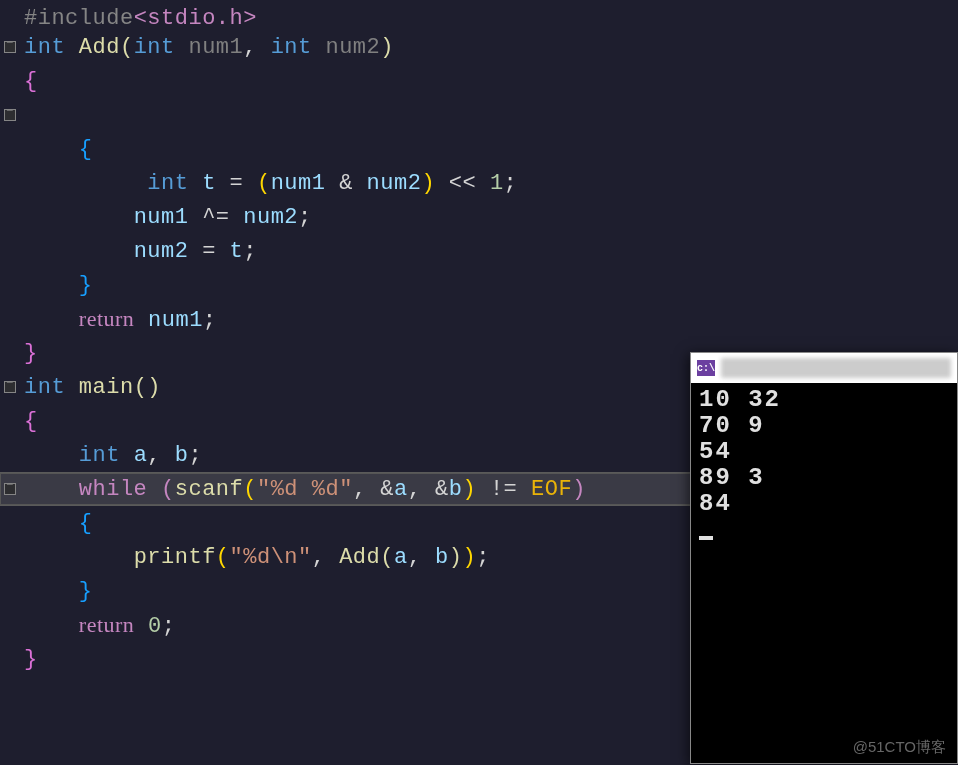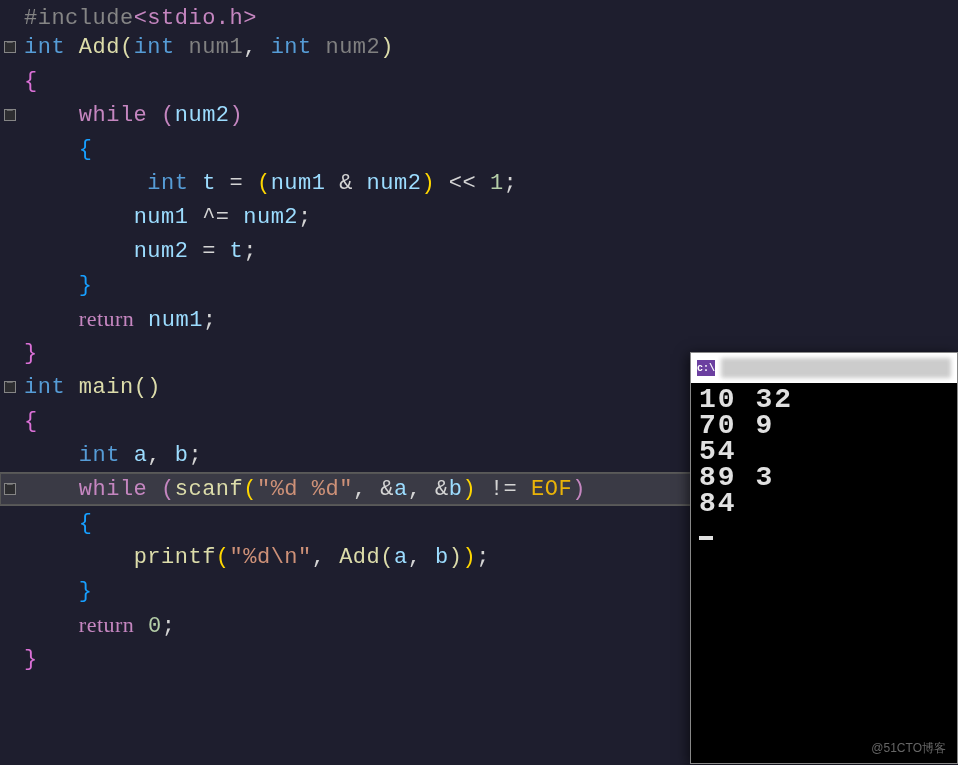--- a/index.html
+++ b/index.html
@@ -110,41 +110,41 @@
     flex: 1;
     height: 20px;
     margin-left: 6px;
     background: #ccc;
     filter: blur(2px);
     border-radius: 2px;
   }
   .console-body {
     padding: 4px 8px;
     font-family: "Courier New", monospace;
-    font-size: 28px;
+    font-size: 24px;
     font-weight: bold;
     color: #e0e0e0;
     line-height: 26px;
     letter-spacing: 2px;
   }
   .console-cursor {
     display: inline-block;
     width: 14px;
     height: 4px;
     background: #e0e0e0;
     vertical-align: bottom;
     margin-bottom: 3px;
   }
 
   .watermark {
     position: absolute;
     bottom: 8px;
     right: 12px;
     color: #666;
-    font-size: 12px;
+    font-size: 15px;
     font-family: sans-serif;
   }
 </style>
 </head>
 <body>
 
 <div class="editor">
 
   <div class="line" style="height:24px;margin-top:-10px">
     <span class="gutter"></span>
@@ -156,21 +156,20 @@
     <span class="code"><span class="c-type">int</span> <span class="c-func">Add</span><span class="c-paren1">(</span><span class="c-type">int</span> <span class="c-param">num1</span><span class="c-op">, </span><span class="c-type">int</span> <span class="c-param">num2</span><span class="c-paren1">)</span></span>
   </div>
 
   <div class="line">
     <span class="gutter"></span>
     <span class="code"><span class="c-brace">{</span></span>
   </div>
 
   <div class="line">
     <span class="gutter"><span class="fold-box"></span></span>
-    <span class="code">    <span class="c-keyword">while</span> <span class="c-paren2">(</span><span class="c-var">num2</span><span class="c-paren2">)</span></span>
   </div>
 
   <div class="line">
     <span class="gutter"></span>
     <span class="code">    <span class="c-brace2">{</span></span>
   </div>
 
   <div class="line">
     <span class="gutter"></span>
     <span class="code">         <span class="c-type">int</span> <span class="c-var">t</span><span class="c-op"> = </span><span class="c-brace3">(</span><span class="c-var">num1</span><span class="c-op"> &amp; </span><span class="c-var">num2</span><span class="c-brace3">)</span><span class="c-op"> &lt;&lt; </span><span class="c-num">1</span><span class="c-semi">;</span></span>

